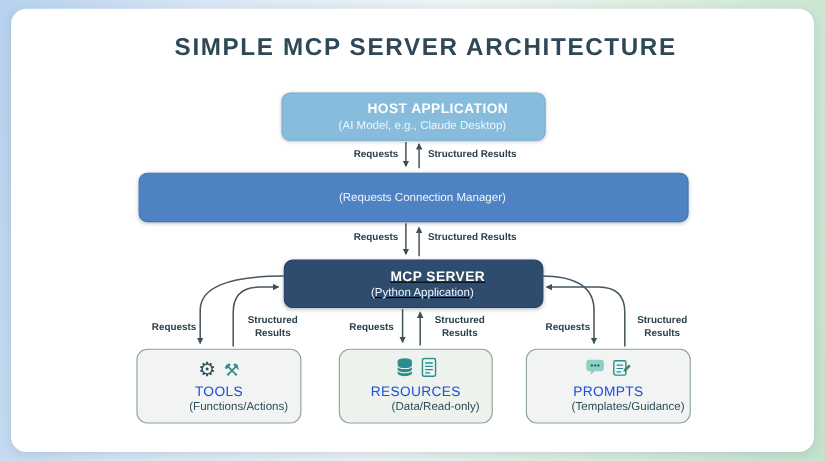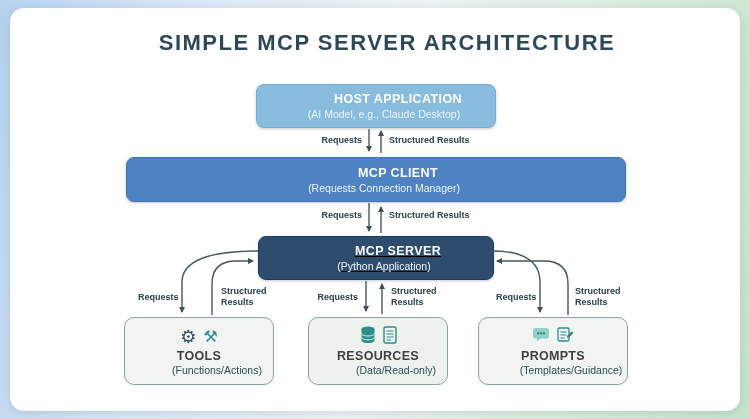--- a/index.html
+++ b/index.html
@@ -13,49 +13,48 @@
   .node{position:absolute;border-radius:8px;text-align:center;display:flex;flex-direction:column;
     justify-content:center;gap:2px;box-shadow:0 1px 3px rgba(20,40,60,.25);}
   .node .nt{font-size:12.5px;font-weight:700;letter-spacing:.4px;color:#ffffff;padding-left:44px;}
   .node .ns{font-size:10.5px;color:#eef5fb;padding-left:16px;}
   .host{left:256px;top:84px;width:238px;height:42px;background:#87bcdc;border:1px solid #74accf;}
   .client{left:126px;top:157px;width:498px;height:43px;background:#4e82c3;border:1px solid #4274b5;}
   .server{left:258px;top:236px;width:234px;height:42px;background:#2d4c6e;border:1px solid #243f5e;text-decoration:underline;}
   .leaf{position:absolute;top:317px;height:66px;background:#f1f4f2;border:1.5px solid #8da0a6;
     border-radius:10px;display:flex;flex-direction:column;align-items:center;justify-content:center;
     gap:1px;text-align:center;}
-  .leaf .lt{font-size:12.5px;font-weight:700;letter-spacing:.3px;color:#404040;}
+  .leaf .lt{font-size:12.5px;font-weight:400;letter-spacing:.3px;color:#1d4ed8;}
   .leaf .ls{font-size:10.5px;color:#2f4d59;margin-left:36px;}
   .tools{left:124px;width:148px;}
   .resources{left:308px;width:138px;background:#edf3ec;border-color:#8ba49a;}
   .prompts{left:478px;width:148px;}
   .icons{display:flex;gap:7px;align-items:center;justify-content:center;height:21px;margin-bottom:1px;}
   .glyph{font-family:"DejaVu Sans",sans-serif;line-height:1;}
   .gear{font-size:18px;color:#30505c;}
   .hammer{font-size:16px;color:#2f8c8c;}
   .arrows{position:absolute;left:0;top:0;pointer-events:none;}
-  .lbl{position:absolute;font-size:9px;line-height:1.25;color:#2b414c;font-weight:600;white-space:nowrap;}
+  .lbl{position:absolute;font-size:9px;line-height:1.25;color:#2b414c;font-weight:600;white-space:nowrap;text-align:center;}
   .lbl.ra{text-align:right;}
   .lbl.wrap{white-space:normal;}
 </style>
 </head>
 <body>
 
 <div class="stage">
   <div class="card"></div>
 
   <div class="title">SIMPLE MCP SERVER ARCHITECTURE</div>
 
   <div class="node host">
     <div class="nt">HOST APPLICATION</div>
     <div class="ns">(AI Model, e.g., Claude Desktop)</div>
   </div>
 
   <div class="node client">
-    <div class="nt">MCP CLIENT</div>
     <div class="ns">(Requests Connection Manager)</div>
   </div>
 
   <div class="node server">
     <div class="nt">MCP SERVER</div>
     <div class="ns">(Python Application)</div>
   </div>
 
   <div class="leaf tools">
     <div class="icons">

